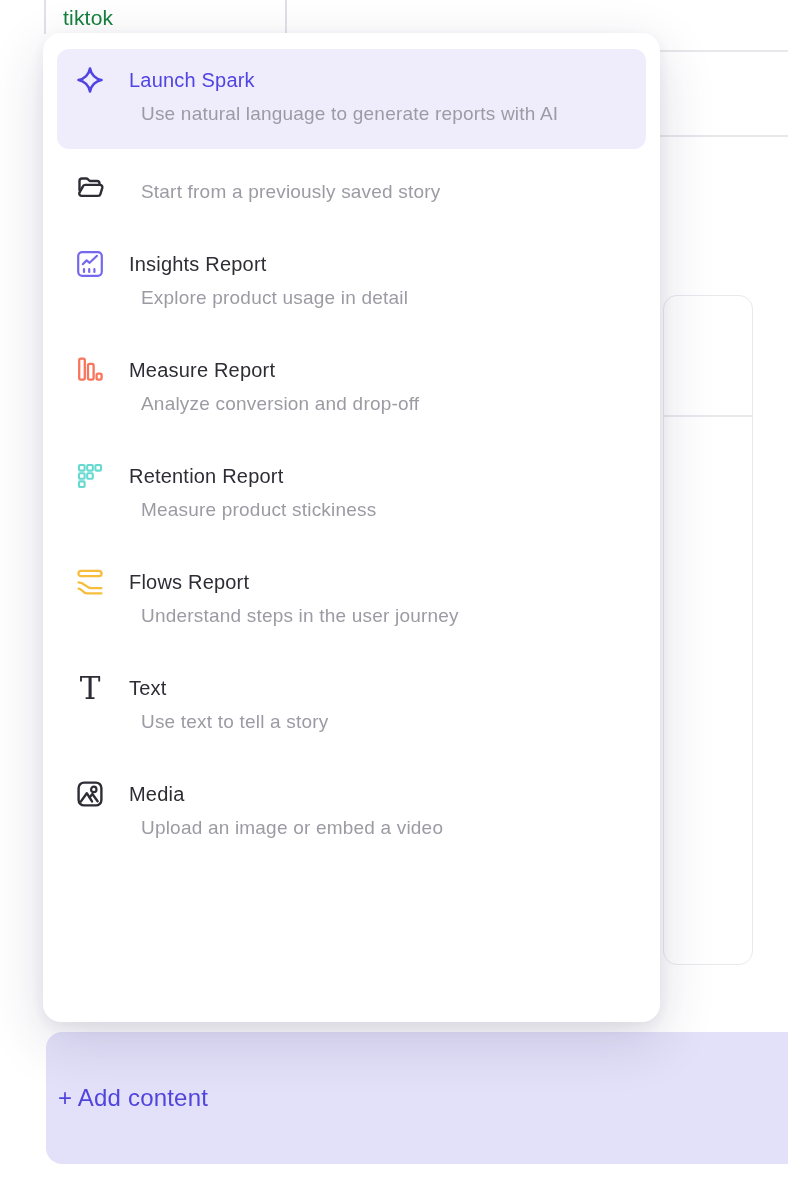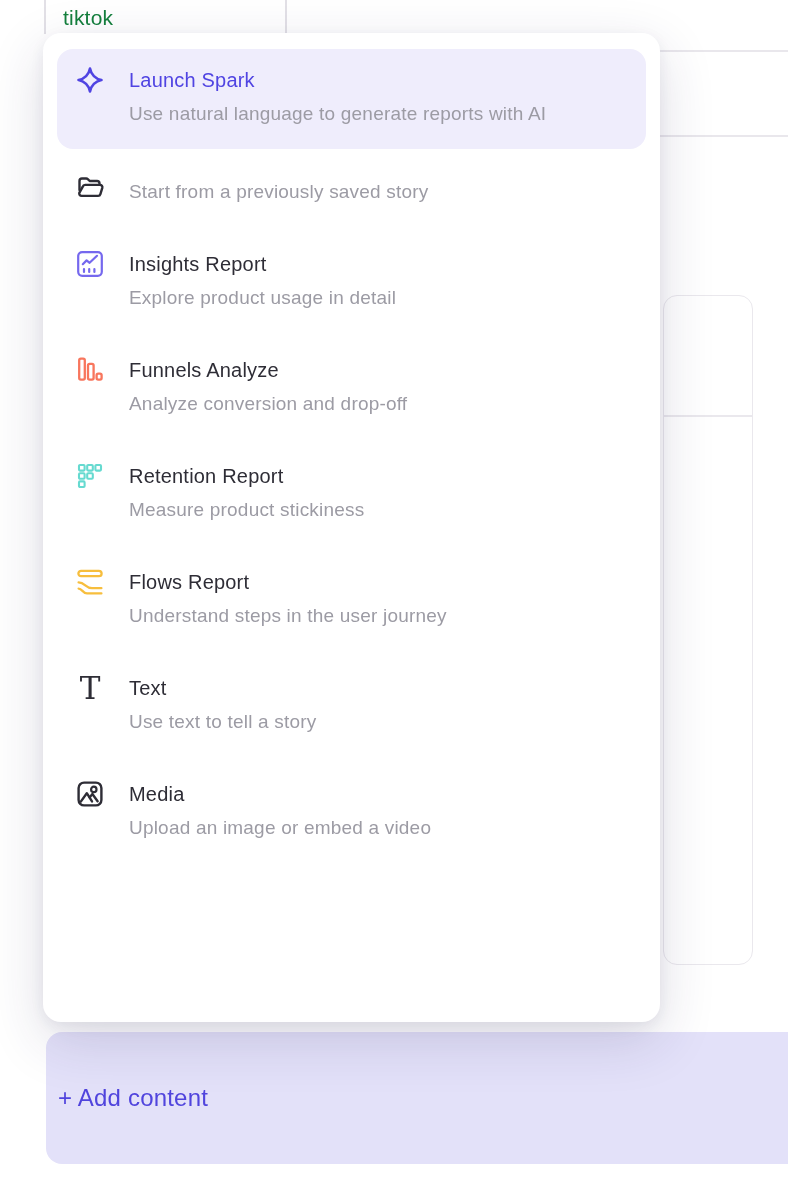--- a/index.html
+++ b/index.html
@@ -36,35 +36,35 @@
     background:#ffffff; border-radius:18px; z-index:10;
     box-shadow:0 18px 55px rgba(45,40,90,.16), 0 4px 14px rgba(45,40,90,.07);
     padding:16px 14px;
   }
   .menu-item {
     display:grid; grid-template-columns:30px 1fr; column-gap:24px;
     padding:0 4px 0 18px; margin-bottom:38px; cursor:pointer;
     border-radius:12px;
   }
   .menu-item.highlight {
-    background:#efedfc; padding:16px 18px; margin-bottom:24px;border-radius:16px;
+    background:#efedfc; padding:16px 18px; margin-bottom:24px;
   }
   .item-icon {
     width:30px; height:30px; display:flex; align-items:center; justify-content:center;
   }
   .item-icon svg { display:block; }
   .serif-t {
     font-family:"DejaVu Serif", serif; font-size:31px; line-height:30px; color:currentColor;
   }
   .item-title {
     font-size:20px; line-height:30px; font-weight:500; color:#2e2d36; letter-spacing:.2px;
   }
   .item-desc {
     grid-column:2; font-size:19px; line-height:38px; margin-top:0;
-    color:#9c9ba4; letter-spacing:.2px;
+    color:#9c9ba4; letter-spacing:.2px;margin-left:12px;
   }
   .menu-item.highlight .item-desc { max-width:452px; }
 
   
   .add-content {
     position:absolute; left:46px; top:1032px; width:760px; height:132px;
     background:#e3e1f9; border-radius:16px; z-index:5;
     display:flex; align-items:center; cursor:pointer;
   }
   .add-content-label {
@@ -114,21 +114,21 @@
     <span class="item-desc">Explore product usage in detail</span>
   </div>
     <div class="menu-item">
     <span class="item-icon" style="color: rgb(248, 118, 93);">
         <svg width="28" height="28" viewBox="0 0 28 28" fill="none" stroke="currentColor" stroke-width="2.3" stroke-linejoin="round">
           <rect x="3.2" y="2.6" width="5.6" height="21" rx="1.6"></rect>
           <rect x="12" y="7.8" width="5.6" height="15.8" rx="1.6"></rect>
           <rect x="20.6" y="17.6" width="5" height="6" rx="1.6"></rect>
         </svg>
       </span>
-    <span class="item-title">Funnels Analyze</span>
+    <span class="item-title">Measure Report</span>
     <span class="item-desc">Analyze conversion and drop-off</span>
   </div>
     <div class="menu-item">
     <span class="item-icon" style="color: rgb(102, 218, 208);">
         <svg width="28" height="28" viewBox="0 0 28 28" fill="none" stroke="currentColor" stroke-width="2.1" stroke-linejoin="round">
           <rect x="3" y="3" width="5.6" height="5.6" rx="1"></rect>
           <rect x="11.2" y="3" width="5.6" height="5.6" rx="1"></rect>
           <rect x="19.4" y="3" width="5.6" height="5.6" rx="1"></rect>
           <rect x="3" y="11.2" width="5.6" height="5.6" rx="1"></rect>
           <rect x="11.2" y="11.2" width="5.6" height="5.6" rx="1"></rect>

